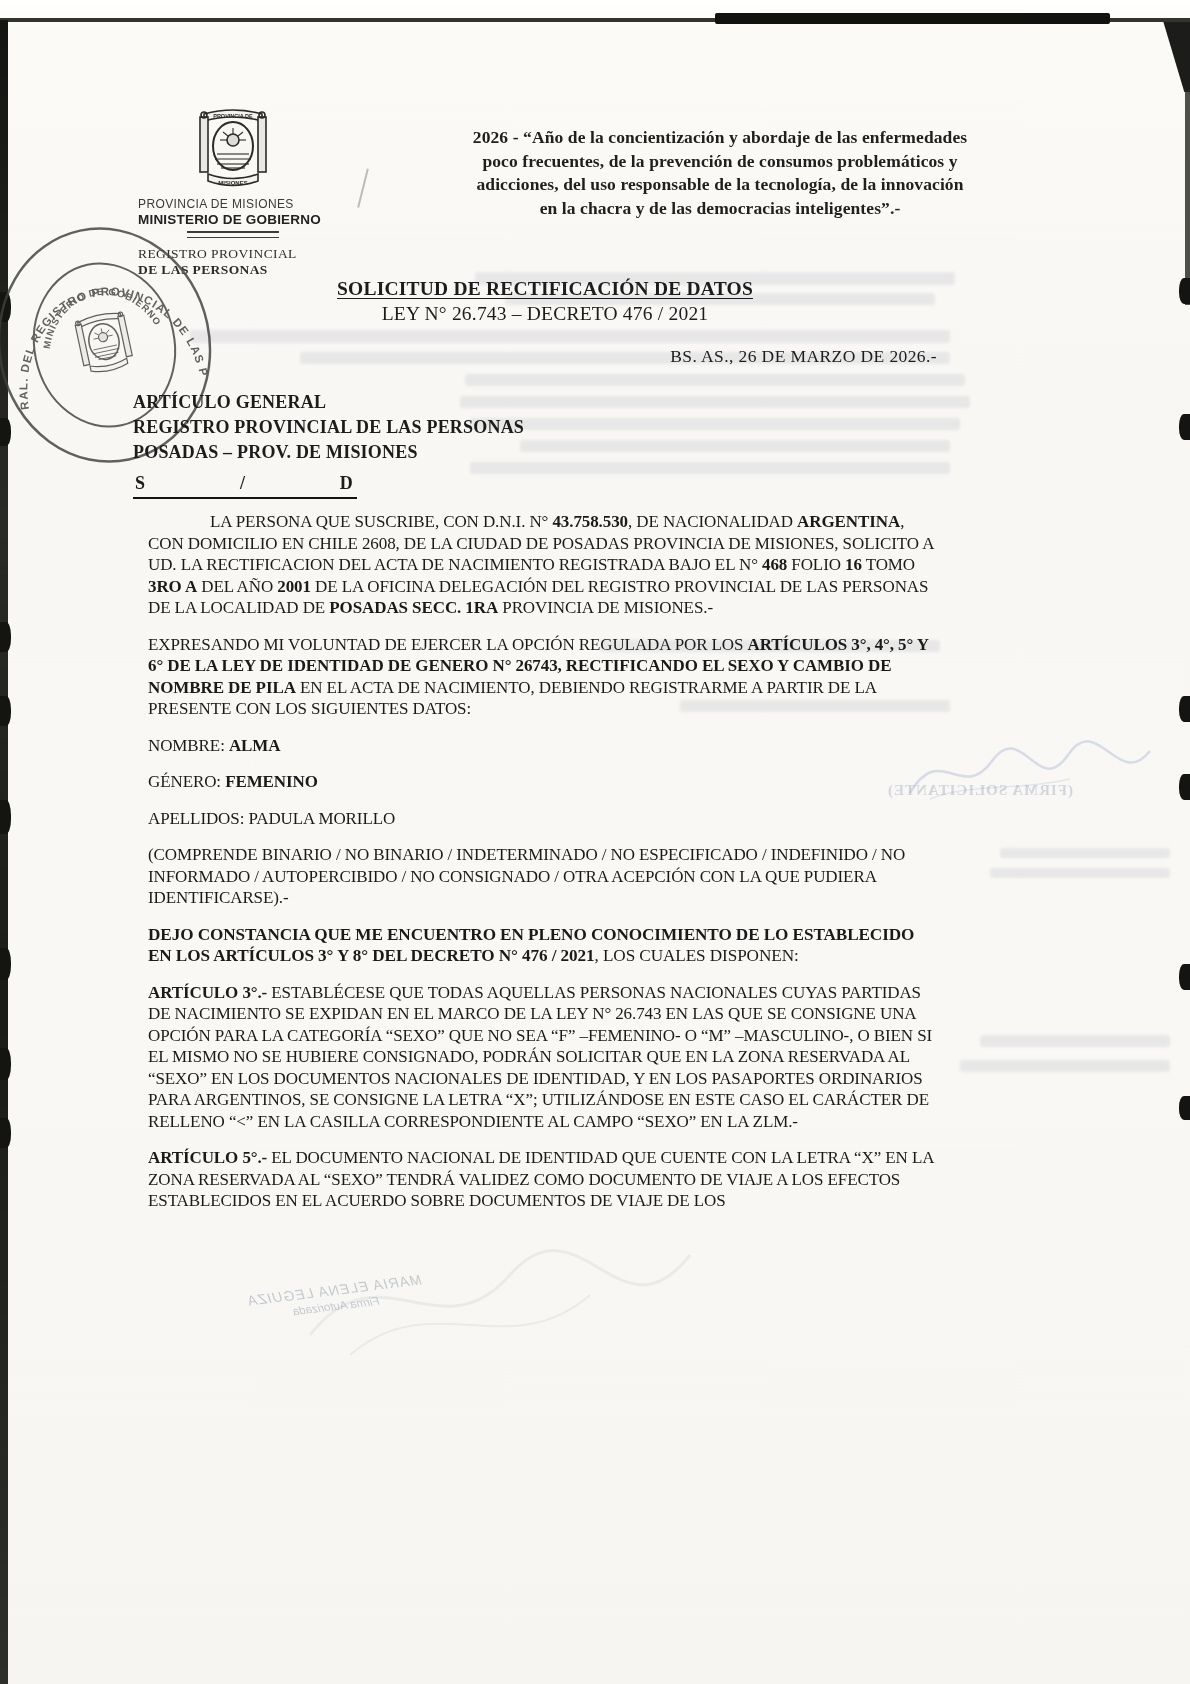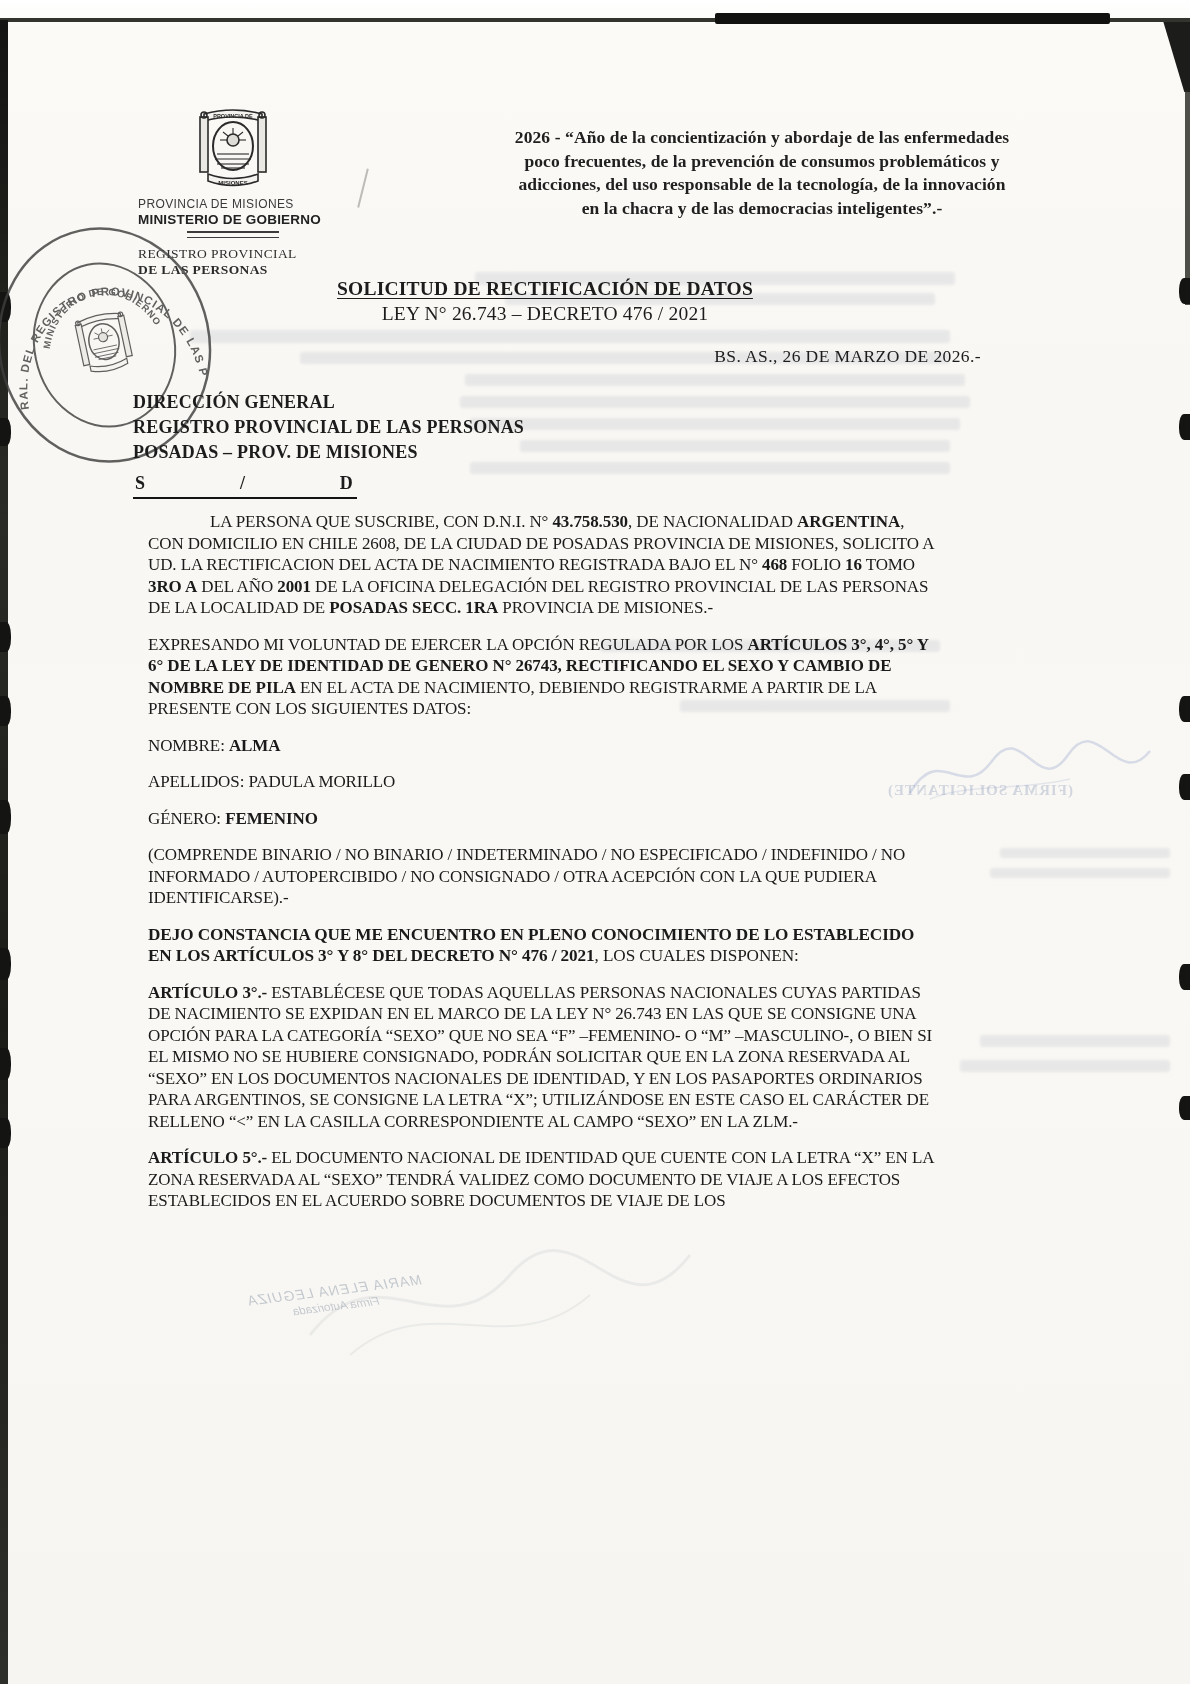--- a/index.html
+++ b/index.html
@@ -23,29 +23,29 @@
   
   .org-block{position:absolute;left:138px;top:104px;width:190px;text-align:left;}
   .org-logo{display:block;margin:0 auto;}
   .org-l1{font-family:"Liberation Sans",sans-serif;font-size:12px;color:#3a3a3a;letter-spacing:.4px;margin-top:3px;}
   .org-l2{font-family:"Liberation Sans",sans-serif;font-size:13.5px;font-weight:700;color:#222;letter-spacing:.2px;margin-top:1px;}
   .org-rule{width:92px;height:4px;border-top:2px solid #3c3c3c;border-bottom:1px solid #3c3c3c;margin:4px auto 8px auto;}
   .org-l3{font-size:13.5px;color:#2e2e2e;letter-spacing:.4px;}
   .org-l4{font-size:13.5px;font-weight:700;color:#2b2b2b;letter-spacing:.4px;}
   
   .motto{position:absolute;left:466px;top:126px;width:508px;text-align:center;
-    font-weight:700;font-size:17.5px;line-height:23.5px;color:#202020;letter-spacing:.1px;margin-left:42px;}
+    font-weight:700;font-size:17.5px;line-height:23.5px;color:#202020;letter-spacing:.1px;}
   
   .stamp{position:absolute;left:-30px;top:205px;transform:rotate(-12deg);opacity:.82;}
   
   .title-block{position:absolute;left:265px;top:278px;width:560px;text-align:center;}
   .title-1{font-size:19.5px;font-weight:700;text-decoration:underline;text-underline-offset:3px;letter-spacing:.2px;}
   .title-2{font-size:19.5px;font-weight:400;margin-top:3px;letter-spacing:.2px;}
   
-  .date-line{position:absolute;left:631px;top:346px;width:350px;text-align:right;font-size:17.5px;letter-spacing:.4px;}
+  .date-line{position:absolute;left:587px;top:346px;width:350px;text-align:right;font-size:17.5px;letter-spacing:.4px;}
   
   .addressee{position:absolute;left:133px;top:390px;font-weight:700;font-size:18px;line-height:25px;letter-spacing:.2px;}
   .sd-line{display:flex;justify-content:space-between;width:218px;border-bottom:2.5px solid #141414;
     padding:2px 4px 1px 2px;margin-top:4px;font-weight:700;}
   
   .doc-body{position:absolute;left:133px;top:496px;width:818px;font-size:17px;line-height:21.5px;
     color:#1a1a1a;letter-spacing:-.1px;}
   .doc-body p{margin:15px;}
   .b{font-weight:700;}
   .p1{text-indent:62px;}
@@ -170,36 +170,36 @@
   </svg>
 
   <div class="title-block">
     <div class="title-1">SOLICITUD DE RECTIFICACIÓN DE DATOS</div>
     <div class="title-2">LEY N° 26.743 – DECRETO 476 / 2021</div>
   </div>
 
   <div class="date-line">BS. AS., 26 DE MARZO DE 2026.-</div>
 
   <div class="addressee">
-    <div>DIRECCIÓN GENERAL</div>
+    <div>ARTÍCULO GENERAL</div>
     <div>REGISTRO PROVINCIAL DE LAS PERSONAS</div>
     <div>POSADAS – PROV. DE MISIONES</div>
     <div class="sd-line">
       <span>S</span>
       <span>/</span>
       <span>D</span>
     </div>
   </div>
 
   <div class="doc-body">
     <p class="p1"><span>LA PERSONA QUE SUSCRIBE, CON D.N.I. N° </span><span class="b">43.758.530</span><span>, DE NACIONALIDAD </span><span class="b">ARGENTINA</span><span>, CON DOMICILIO EN CHILE 2608, DE LA CIUDAD DE POSADAS PROVINCIA DE MISIONES, SOLICITO A UD. LA RECTIFICACION DEL ACTA DE NACIMIENTO REGISTRADA BAJO EL N° </span><span class="b">468</span><span> FOLIO </span><span class="b">16</span><span> TOMO </span><span class="b">3RO A</span><span> DEL AÑO </span><span class="b">2001</span><span> DE LA OFICINA DELEGACIÓN DEL REGISTRO PROVINCIAL DE LAS PERSONAS DE LA LOCALIDAD DE </span><span class="b">POSADAS SECC. 1RA</span><span> PROVINCIA DE MISIONES.-</span></p>
     <p class="p2"><span>EXPRESANDO MI VOLUNTAD DE EJERCER LA OPCIÓN REGULADA POR LOS </span><span class="b">ARTÍCULOS 3°, 4°, 5° Y 6° DE LA LEY DE IDENTIDAD DE GENERO N° 26743, RECTIFICANDO EL SEXO Y CAMBIO DE NOMBRE DE PILA</span><span> EN EL ACTA DE NACIMIENTO, DEBIENDO REGISTRARME A PARTIR DE LA PRESENTE CON LOS SIGUIENTES DATOS:</span></p>
     <p class="field"><span>NOMBRE: </span><span class="b">ALMA</span></p>
+    <p class="field"><span>GÉNERO: </span><span class="b">FEMENINO</span></p>
     <p class="field"><span>APELLIDOS: PADULA MORILLO</span></p>
-    <p class="field"><span>GÉNERO: </span><span class="b">FEMENINO</span></p>
     <p class="comprende"><span>(COMPRENDE BINARIO / NO BINARIO / INDETERMINADO / NO ESPECIFICADO / INDEFINIDO / NO INFORMADO / AUTOPERCIBIDO / NO CONSIGNADO / OTRA ACEPCIÓN CON LA QUE PUDIERA IDENTIFICARSE).-</span></p>
     <p class="constancia"><span class="b">DEJO CONSTANCIA QUE ME ENCUENTRO EN PLENO CONOCIMIENTO DE LO ESTABLECIDO EN LOS ARTÍCULOS 3° Y 8° DEL DECRETO N° 476 / 2021</span><span>, LOS CUALES DISPONEN:</span></p>
     <p class="art"><span class="b">ARTÍCULO 3°.-</span><span> ESTABLÉCESE QUE TODAS AQUELLAS PERSONAS NACIONALES CUYAS PARTIDAS DE NACIMIENTO SE EXPIDAN EN EL MARCO DE LA LEY N° 26.743 EN LAS QUE SE CONSIGNE UNA OPCIÓN PARA LA CATEGORÍA “SEXO” QUE NO SEA “F” –FEMENINO- O “M” –MASCULINO-, O BIEN SI EL MISMO NO SE HUBIERE CONSIGNADO, PODRÁN SOLICITAR QUE EN LA ZONA RESERVADA AL “SEXO” EN LOS DOCUMENTOS NACIONALES DE IDENTIDAD, Y EN LOS PASAPORTES ORDINARIOS PARA ARGENTINOS, SE CONSIGNE LA LETRA “X”; UTILIZÁNDOSE EN ESTE CASO EL CARÁCTER DE RELLENO “&lt;” EN LA CASILLA CORRESPONDIENTE AL CAMPO “SEXO” EN LA ZLM.-</span></p>
     <p class="art"><span class="b">ARTÍCULO 5°.-</span><span> EL DOCUMENTO NACIONAL DE IDENTIDAD QUE CUENTE CON LA LETRA “X” EN LA ZONA RESERVADA AL “SEXO” TENDRÁ VALIDEZ COMO DOCUMENTO DE VIAJE A LOS EFECTOS ESTABLECIDOS EN EL ACUERDO SOBRE DOCUMENTOS DE VIAJE DE LOS</span></p>
   </div>
 
   <svg class="ghost-sig" width="260" height="80" viewBox="0 0 260 80">
     <path d="M10,60 C40,8 62,70 92,28 S138,66 168,22 S218,58 250,18" fill="none" stroke="#7e90c2" stroke-width="2.5" opacity="0.55"></path>
     <path d="M30,66 C70,50 120,58 170,46" fill="none" stroke="#7e90c2" stroke-width="1.5" opacity="0.35"></path>
   </svg>

